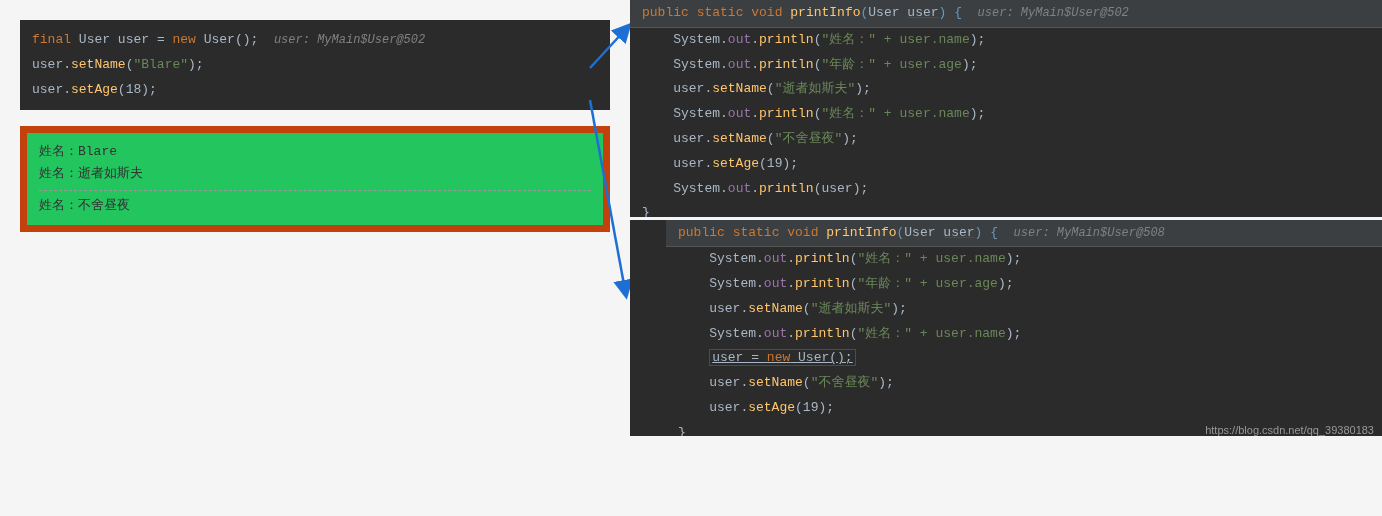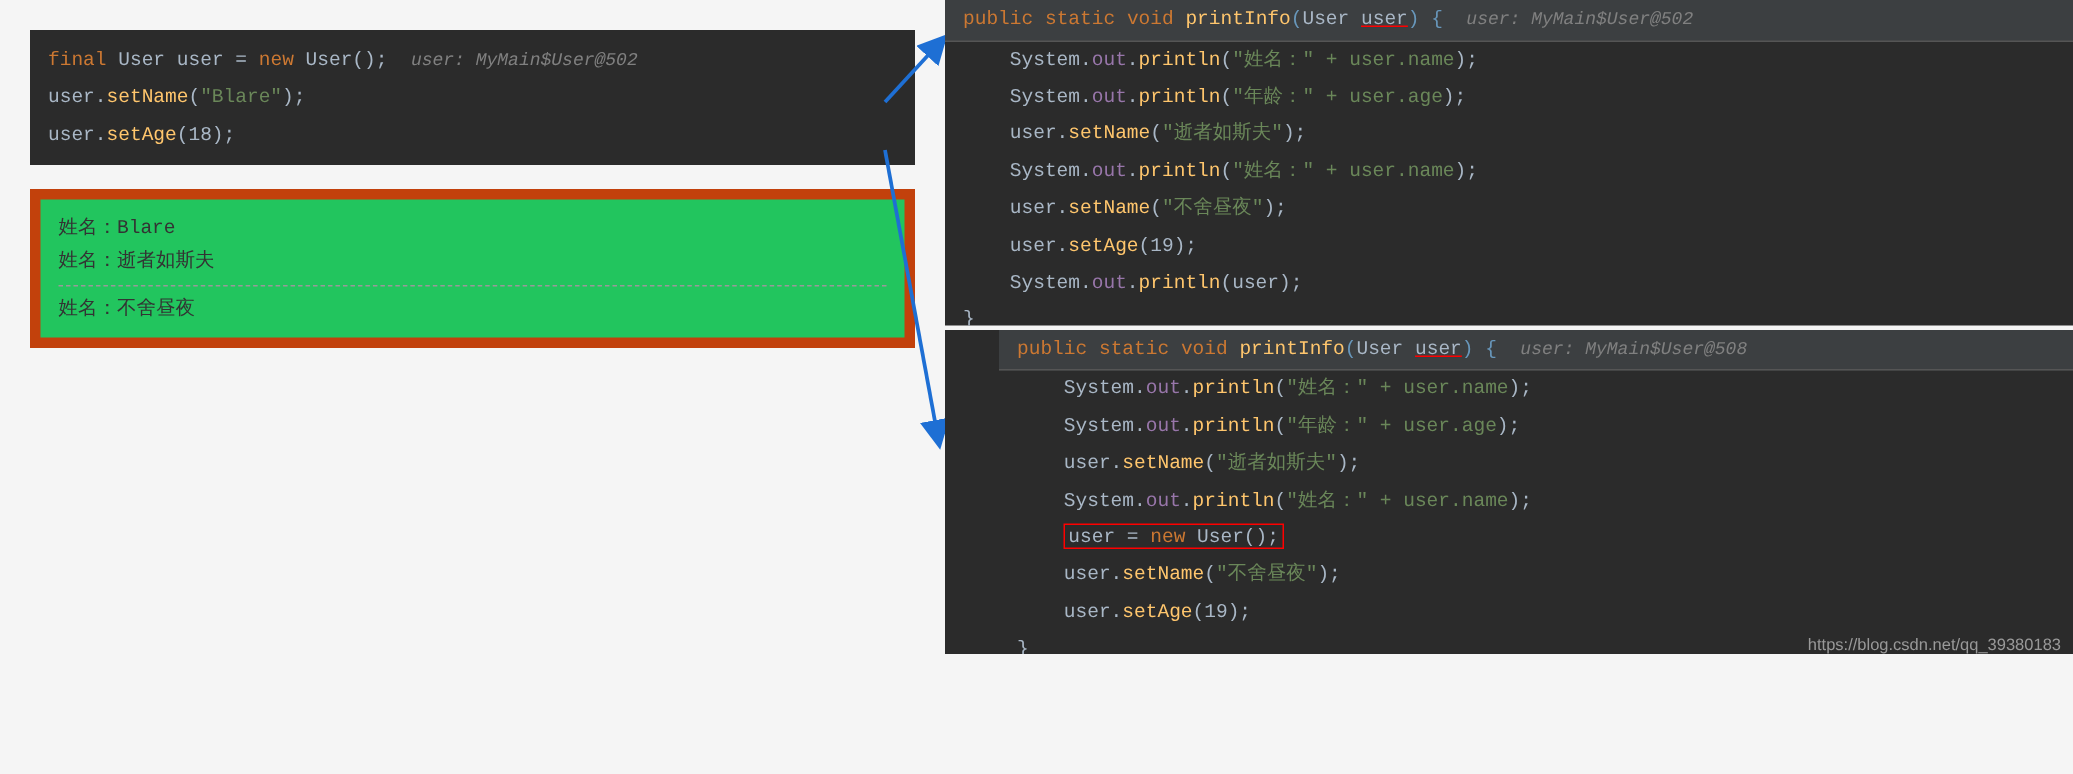--- a/index.html
+++ b/index.html
@@ -180,20 +180,20 @@
   </div>
 
   <div class="right-bottom code-block">
     <div class="panel-header">
       <span style="color:#cc7832;">public</span> <span style="color:#cc7832;">static</span> <span style="color:#cc7832;">void</span> <span style="color:#ffc66d;">printInfo</span>(<span style="color:#a9b7c6;">User</span> <span style="text-decoration:underline;text-decoration-color:red;color:#a9b7c6;">user</span>) {&nbsp;&nbsp;<span class="gray-italic" style="color:#808080;font-style:italic;font-size:12px;">user: MyMain$User@508</span>
     </div>
     <span class="code-line">    System.<span style="color:#9876aa;">out</span>.<span class="fn">println</span>(<span class="str">"姓名：" + user.name</span>);</span>
     <span class="code-line">    System.<span style="color:#9876aa;">out</span>.<span class="fn">println</span>(<span class="str">"年龄：" + user.age</span>);</span>
     <span class="code-line">    user.<span class="fn">setName</span>(<span class="str">"逝者如斯夫"</span>);</span>
     <span class="code-line">    System.<span style="color:#9876aa;">out</span>.<span class="fn">println</span>(<span class="str">"姓名：" + user.name</span>);</span>
-    <span class="code-line">    <span style="border:1.5px solid red;padding:0 2px;">user = <span class="kw">new</span> User();</span></span>
+    <span class="code-line">    <span style="border:1.5px solid red;padding:0 2px;text-decoration:underline;">user = <span class="kw">new</span> User();</span></span>
     <span class="code-line">    user.<span class="fn">setName</span>(<span class="str">"不舍昼夜"</span>);</span>
     <span class="code-line">    user.<span class="fn">setAge</span>(19);</span>
     <span class="code-line">}</span>
   </div>
 
   <div class="watermark">https://blog.csdn.net/qq_39380183</div>
 </div>
 
 </body></html>

